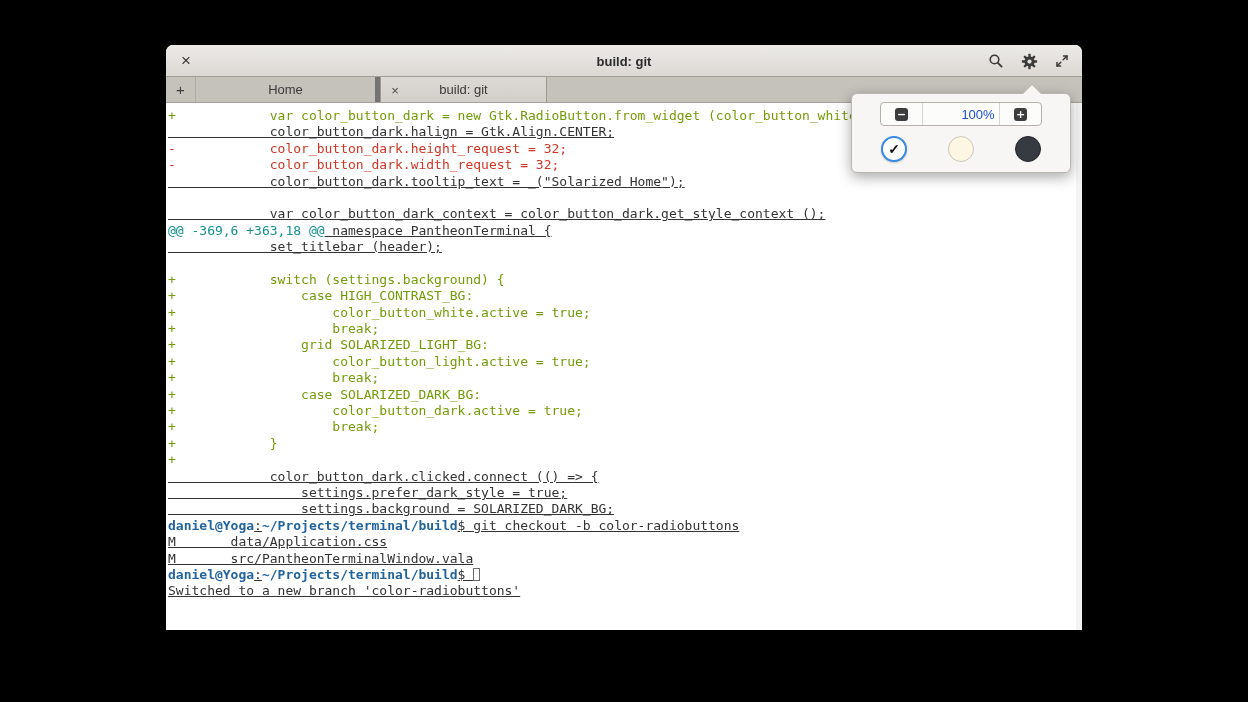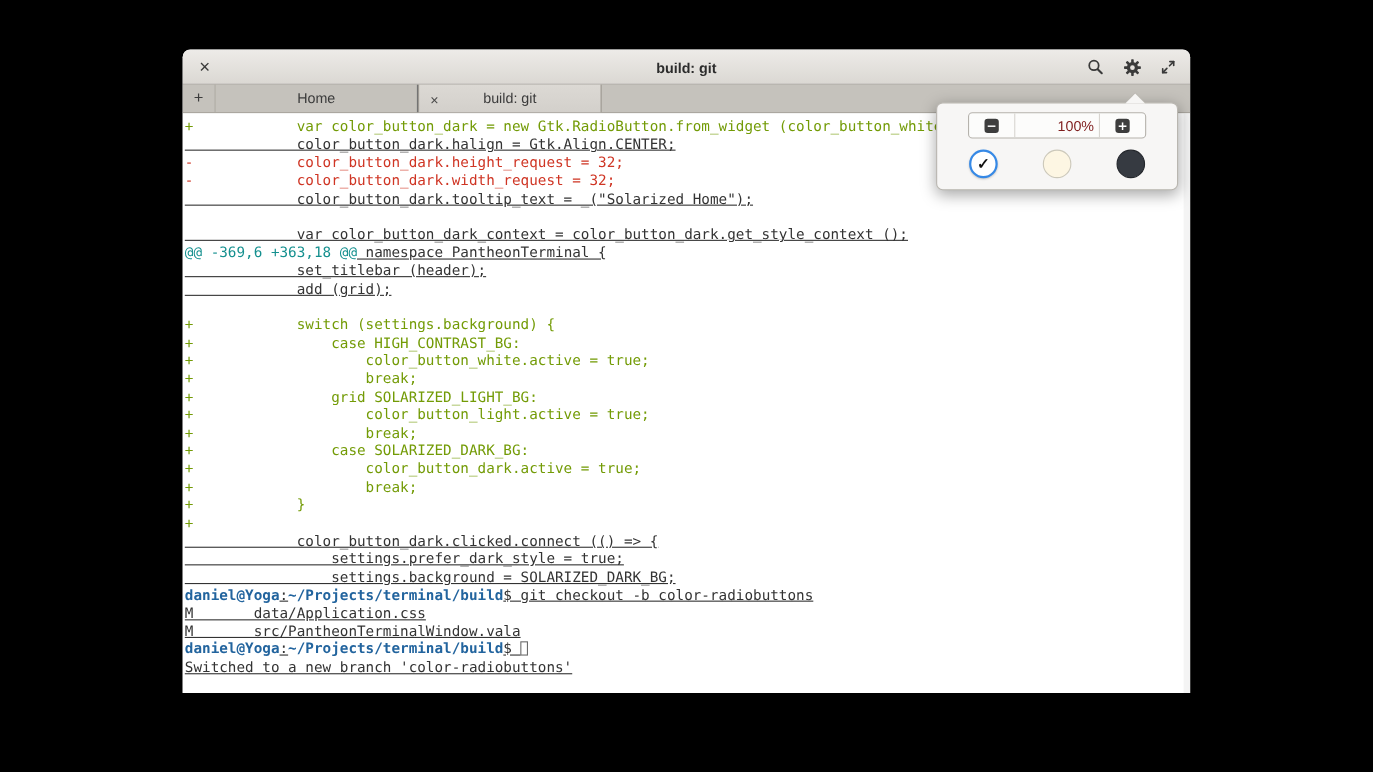--- a/index.html
+++ b/index.html
@@ -67,21 +67,21 @@
     font-size: 15px; color: #3c3c3c;
     border-right: 1px solid #b0aca5;
     cursor: pointer;
   }
   .tab {
     position: relative;
     display: flex; align-items: center; justify-content: center;
     font-size: 13px; color: #3b3b3b;
     cursor: pointer;
   }
-  .tab.inactive { width: 184px; border-right: 1px solid #737373; }
+  .tab.inactive { width: 184px; border-right: 5px solid #737373; }
   .tab.active {
     width: 167px;
     background: linear-gradient(#dcd9d4, #d3d0cb);
     border-left: 1px solid #9d9992;
     border-right: 1px solid #9d9992;
   }
   .tab-close {
     position: absolute; left: 7px; top: 0; height: 26px; width: 14px;
     display: flex; align-items: center; justify-content: center;
     font-size: 13px; color: #4a4a4a; cursor: pointer;
@@ -154,21 +154,21 @@
   .zoom-glyph {
     width: 13px; height: 13px;
     background: #3d3d3d; border-radius: 3px;
     color: #fff; font-size: 11px; font-weight: bold; line-height: 13px;
     display: inline-block; text-align: center;
     font-family: "DejaVu Sans", sans-serif;
   }
   .zoom-level {
     flex: 1;
     display: flex; align-items: center; justify-content: center;
-    font-size: 13px; color: #7f1d1d;
+    font-size: 13px; color: #1d4ed8;
     border-left: 1px solid #d8d5d0;
     border-right: 1px solid #d8d5d0;
     cursor: pointer;
     padding-left: 34px;
   }
   .theme-row {
     margin-top: 10px;
     padding: 0 19px;
     display: flex;
     justify-content: space-between;
@@ -249,21 +249,20 @@
   <div class="terminal">
       <div class="term-line"><span class="seg-add">+            var color_button_dark = new Gtk.RadioButton.from_widget (color_button_white);</span></div>
       <div class="term-line"><span class="seg-plain">             color_button_dark.halign = Gtk.Align.CENTER;</span></div>
       <div class="term-line"><span class="seg-del">-            color_button_dark.height_request = 32;</span></div>
       <div class="term-line"><span class="seg-del">-            color_button_dark.width_request = 32;</span></div>
       <div class="term-line"><span class="seg-plain">             color_button_dark.tooltip_text = _("Solarized Home");</span></div>
       <div class="term-line">&nbsp;</div>
       <div class="term-line"><span class="seg-plain">             var color_button_dark_context = color_button_dark.get_style_context ();</span></div>
       <div class="term-line"><span class="seg-hunk">@@ -369,6 +363,18 @@</span><span class="seg-plain"> namespace PantheonTerminal {</span></div>
       <div class="term-line"><span class="seg-plain">             set_titlebar (header);</span></div>
-      <div class="term-line"><span class="seg-plain">             add (grid);</span></div>
       <div class="term-line">&nbsp;</div>
       <div class="term-line"><span class="seg-add">+            switch (settings.background) {</span></div>
       <div class="term-line"><span class="seg-add">+                case HIGH_CONTRAST_BG:</span></div>
       <div class="term-line"><span class="seg-add">+                    color_button_white.active = true;</span></div>
       <div class="term-line"><span class="seg-add">+                    break;</span></div>
       <div class="term-line"><span class="seg-add">+                grid SOLARIZED_LIGHT_BG:</span></div>
       <div class="term-line"><span class="seg-add">+                    color_button_light.active = true;</span></div>
       <div class="term-line"><span class="seg-add">+                    break;</span></div>
       <div class="term-line"><span class="seg-add">+                case SOLARIZED_DARK_BG:</span></div>
       <div class="term-line"><span class="seg-add">+                    color_button_dark.active = true;</span></div>

